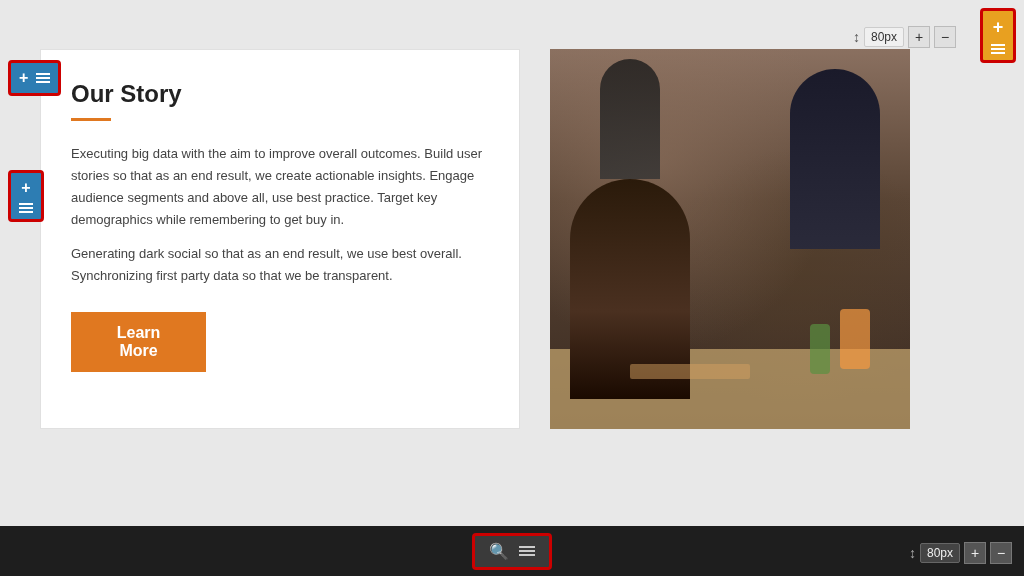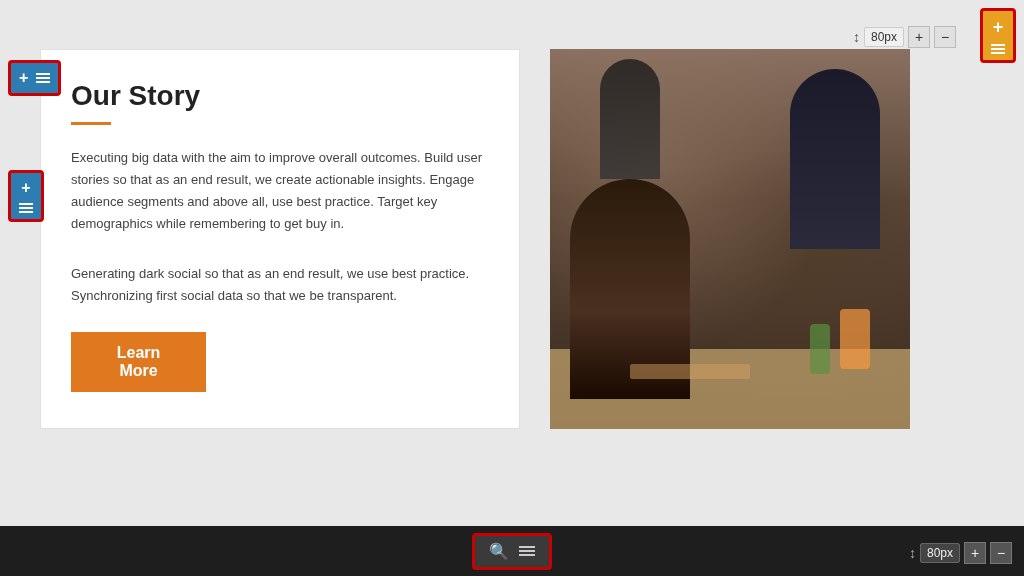--- a/index.html
+++ b/index.html
@@ -42,38 +42,38 @@
       border: 1px solid #e0e0e0;
       padding: 30px 30px 30px 30px;
       flex: 0 0 480px;
       height: 380px;
       display: flex;
       flex-direction: column;
       justify-content: flex-start;
     }
 
     .section-title {
-      font-size: 28px;
+      font-size: 24px;
       font-weight: bold;
       color: #222;
       margin-bottom: 10px;
     }
 
     .title-underline {
       width: 40px;
       height: 3px;
       background: #e07820;
       margin-bottom: 22px;
     }
 
     .body-text {
       font-size: 13px;
       color: #444;
       line-height: 1.7;
-      margin-bottom: 28px;
+      margin-bottom: 12px;
     }
 
     .body-text-2 {
       font-size: 13px;
       color: #444;
       line-height: 1.7;
       margin-bottom: 24px;
     }
 
     .learn-more-btn {
@@ -351,21 +351,21 @@
 
 <div style="position:absolute;top:0;left:0;right:0;height:18px;background:#5c4030;z-index:0;"></div>
 
 <div class="editor-canvas">
   <div class="content-section">
 
     <div class="text-panel">
       <h2 class="section-title">Our Story</h2>
       <div class="title-underline"></div>
       <p class="body-text">Executing big data with the aim to improve overall outcomes. Build user stories so that as an end result, we create actionable insights. Engage audience segments and above all, use best practice. Target key demographics while remembering to get buy in.</p>
-      <p class="body-text-2">Generating dark social so that as an end result, we use best practice. Synchronizing first social data so that we be transparent.</p>
+      <p class="body-text-2">Generating dark social so that as an end result, we use best overall. Synchronizing first party data so that we be transparent.</p>
       <button class="learn-more-btn">Learn More</button>
     </div>
 
     <div class="image-panel">
       <div class="image-placeholder">
         <div class="img-overlay"></div>
         <div class="table-surface"></div>
         <div class="person-1"></div>
         <div class="person-2"></div>
 

